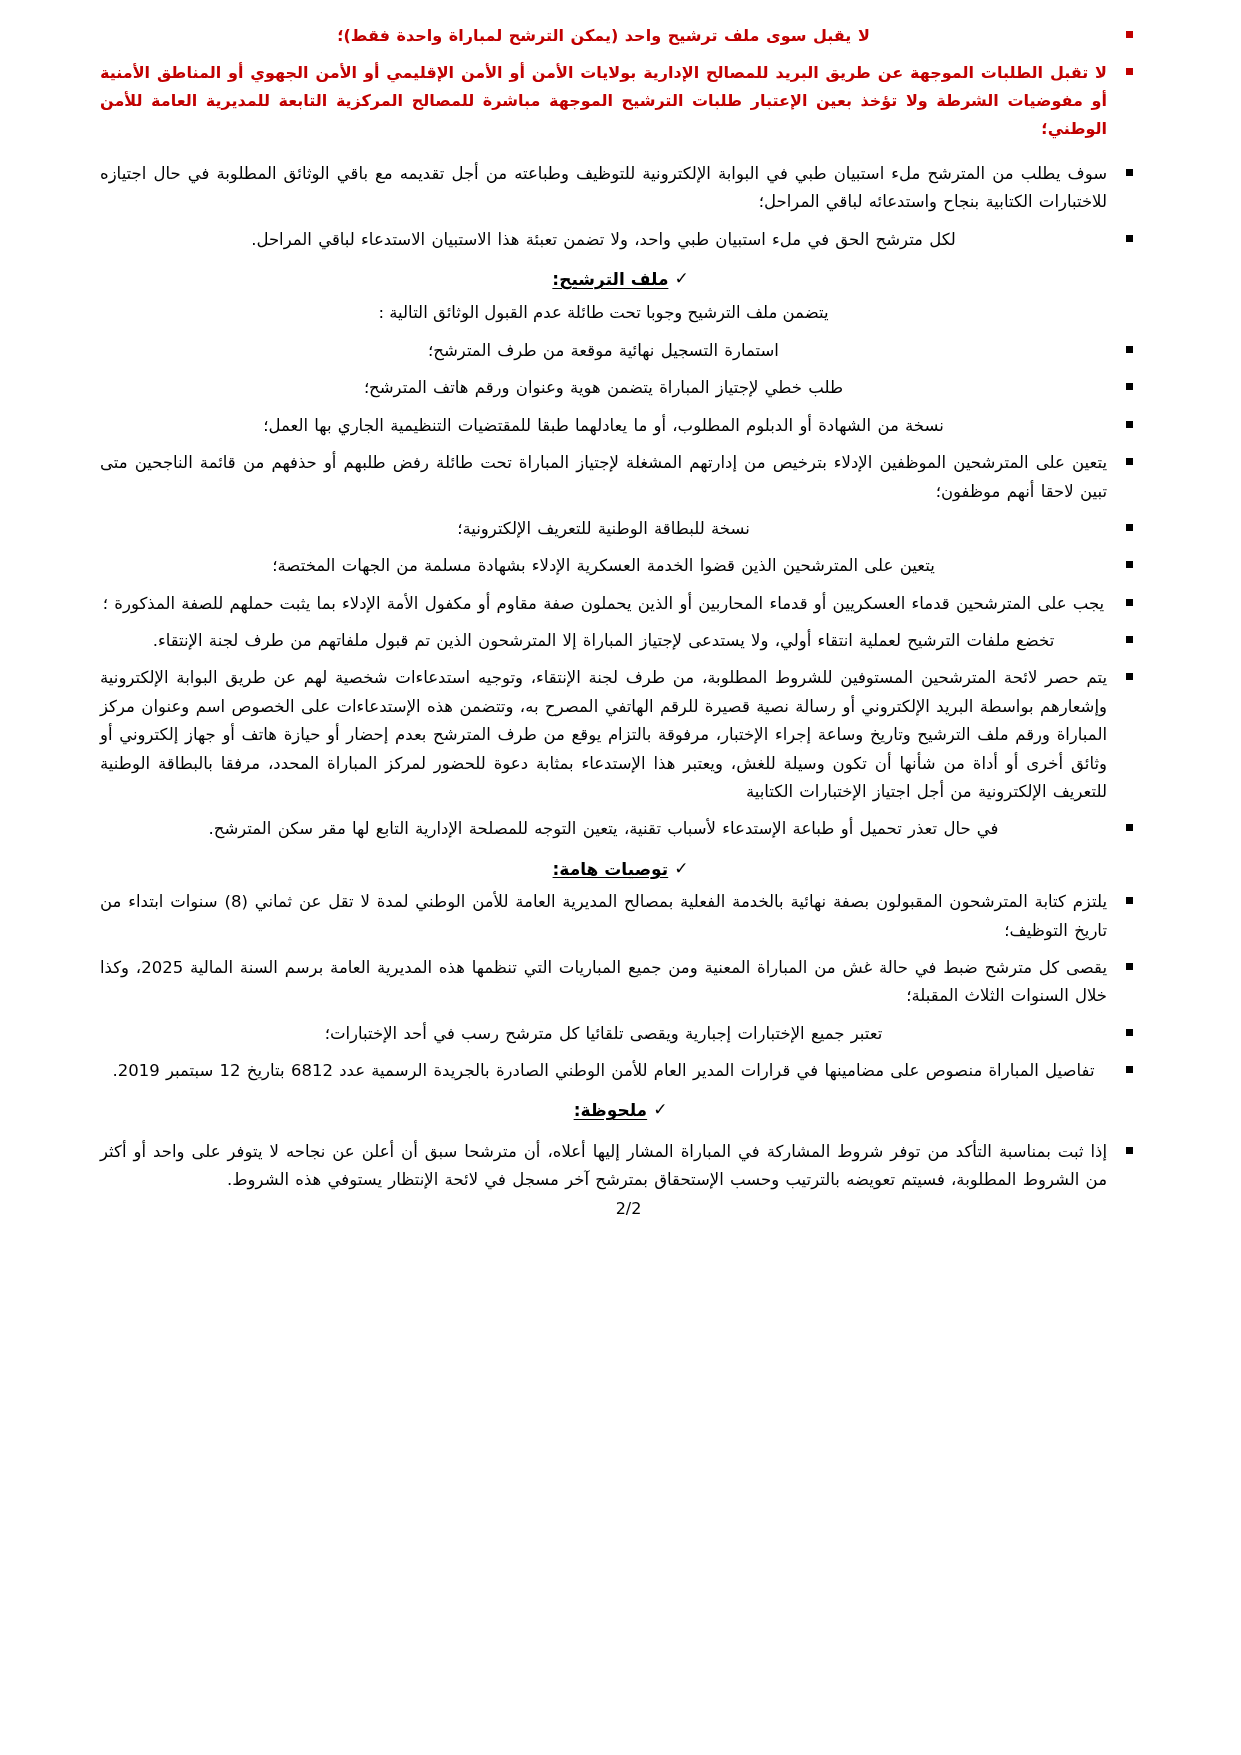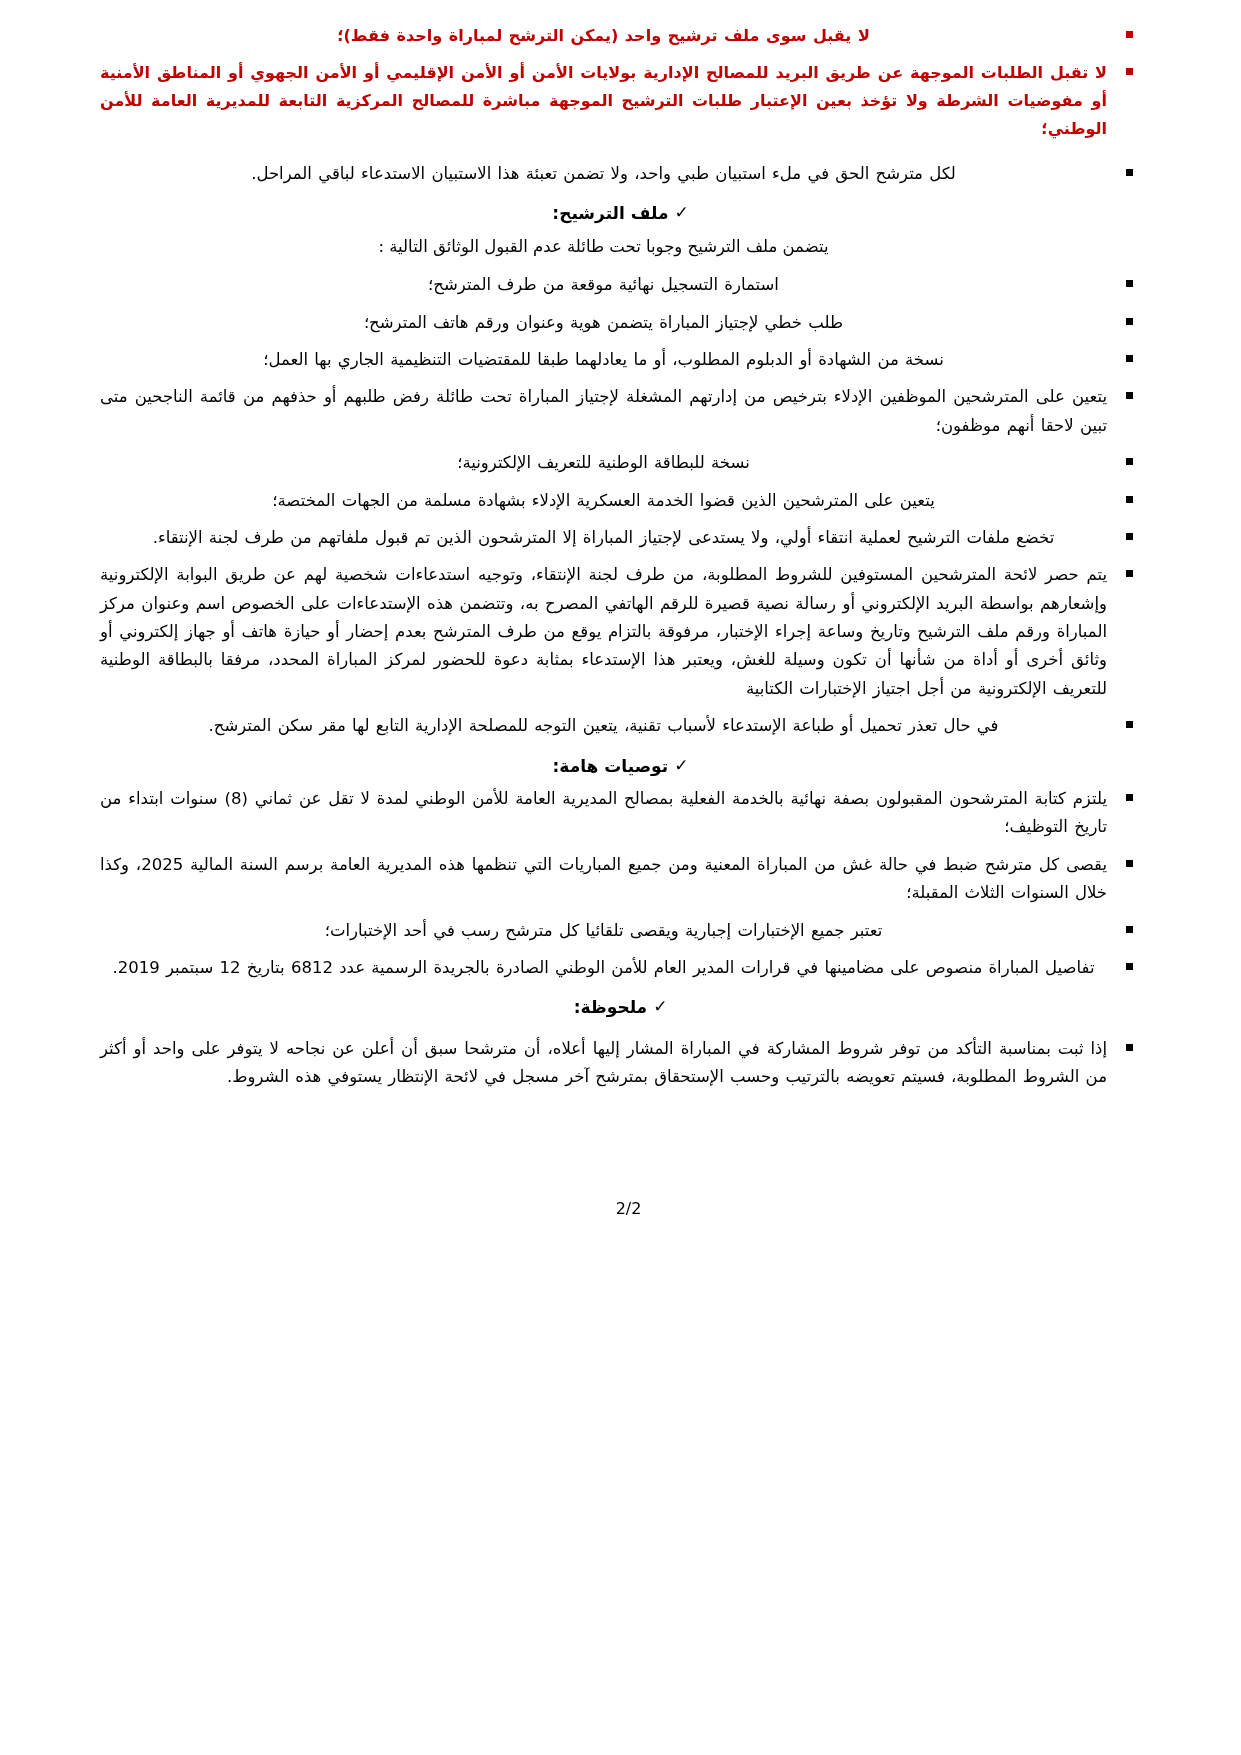--- a/index.html
+++ b/index.html
@@ -84,20 +84,21 @@
   .check-heading .ck {
     font-size: 17px;
     line-height: 1;
     vertical-align: middle;
     margin-left: 6px;
     color: #000;
   }
   .check-heading .ck-label {
     font-size: 17px;
     font-weight: bold;
+    text-decoration: underline;
     text-underline-offset: 3px;
     vertical-align: middle;
   }
 
   
   .plain-line {
     display: block;
     text-align: center;
     font-size: 16.5px;
     line-height: 1.72;
@@ -131,20 +132,24 @@
     </div>
     <div class="bullet-item red wide">
       <span class="sq-bullet"></span>
       <span class="btxt red">لا تقبل الطلبات الموجهة عن طريق البريد للمصالح الإدارية بولايات الأمن أو الأمن الإقليمي أو الأمن الجهوي أو  المناطق الأمنية أو مفوضيات الشرطة ولا تؤخذ بعين الإعتبار طلبات الترشيح الموجهة مباشرة للمصالح المركزية التابعة للمديرية العامة للأمن الوطني؛</span>
     </div>
   </div>
 
   <div class="gap-sm"></div>
 
   <div class="bullet-list">
+    <div class="bullet-item wide">
+      <span class="sq-bullet"></span>
+      <span class="btxt">سوف يطلب من المترشح ملء استبيان طبي في البوابة الإلكترونية للتوظيف وطباعته من أجل تقديمه مع باقي الوثائق المطلوبة في حال اجتيازه للاختبارات الكتابية بنجاح واستدعائه لباقي المراحل؛</span>
+    </div>
     <div class="bullet-item short">
       <span class="sq-bullet"></span>
       <span class="btxt">لكل مترشح الحق في ملء استبيان طبي واحد، ولا تضمن تعبئة هذا الاستبيان الاستدعاء لباقي المراحل.</span>
     </div>
   </div>
 
   <div class="check-heading">
     <span class="ck">✓</span><span class="ck-label">ملف الترشيح:</span>
   </div>
 
@@ -170,20 +175,24 @@
     <div class="bullet-item short">
       <span class="sq-bullet"></span>
       <span class="btxt">نسخة للبطاقة الوطنية للتعريف الإلكترونية؛</span>
     </div>
     <div class="bullet-item short">
       <span class="sq-bullet"></span>
       <span class="btxt">يتعين على المترشحين الذين قضوا الخدمة العسكرية الإدلاء بشهادة مسلمة من الجهات المختصة؛</span>
     </div>
     <div class="bullet-item short">
       <span class="sq-bullet"></span>
+      <span class="btxt">يجب على المترشحين قدماء العسكريين أو قدماء المحاربين أو الذين يحملون صفة مقاوم أو مكفول الأمة الإدلاء بما يثبت حملهم للصفة المذكورة ؛</span>
+    </div>
+    <div class="bullet-item short">
+      <span class="sq-bullet"></span>
       <span class="btxt">تخضع ملفات الترشيح لعملية انتقاء أولي، ولا يستدعى لإجتياز المباراة إلا المترشحون الذين تم قبول ملفاتهم من طرف لجنة الإنتقاء.</span>
     </div>
     <div class="bullet-item wide">
       <span class="sq-bullet"></span>
       <span class="btxt">يتم حصر لائحة المترشحين المستوفين للشروط المطلوبة، من طرف لجنة الإنتقاء، وتوجيه استدعاءات شخصية لهم عن طريق البوابة الإلكترونية وإشعارهم بواسطة البريد الإلكتروني أو رسالة نصية قصيرة للرقم الهاتفي المصرح به، وتتضمن هذه الإستدعاءات  على الخصوص اسم وعنوان مركز المباراة ورقم ملف الترشيح وتاريخ وساعة إجراء الإختبار، مرفوقة بالتزام يوقع من طرف المترشح بعدم إحضار أو حيازة هاتف أو جهاز إلكتروني أو وثائق أخرى أو أداة من شأنها أن تكون وسيلة للغش، ويعتبر هذا الإستدعاء بمثابة دعوة للحضور لمركز المباراة المحدد، مرفقا بالبطاقة الوطنية للتعريف الإلكترونية من أجل اجتياز الإختبارات الكتابية</span>
     </div>
     <div class="bullet-item short">
       <span class="sq-bullet"></span>
       <span class="btxt">في حال تعذر تحميل أو طباعة الإستدعاء لأسباب تقنية، يتعين التوجه للمصلحة الإدارية التابع لها مقر سكن المترشح.</span>
     </div>

